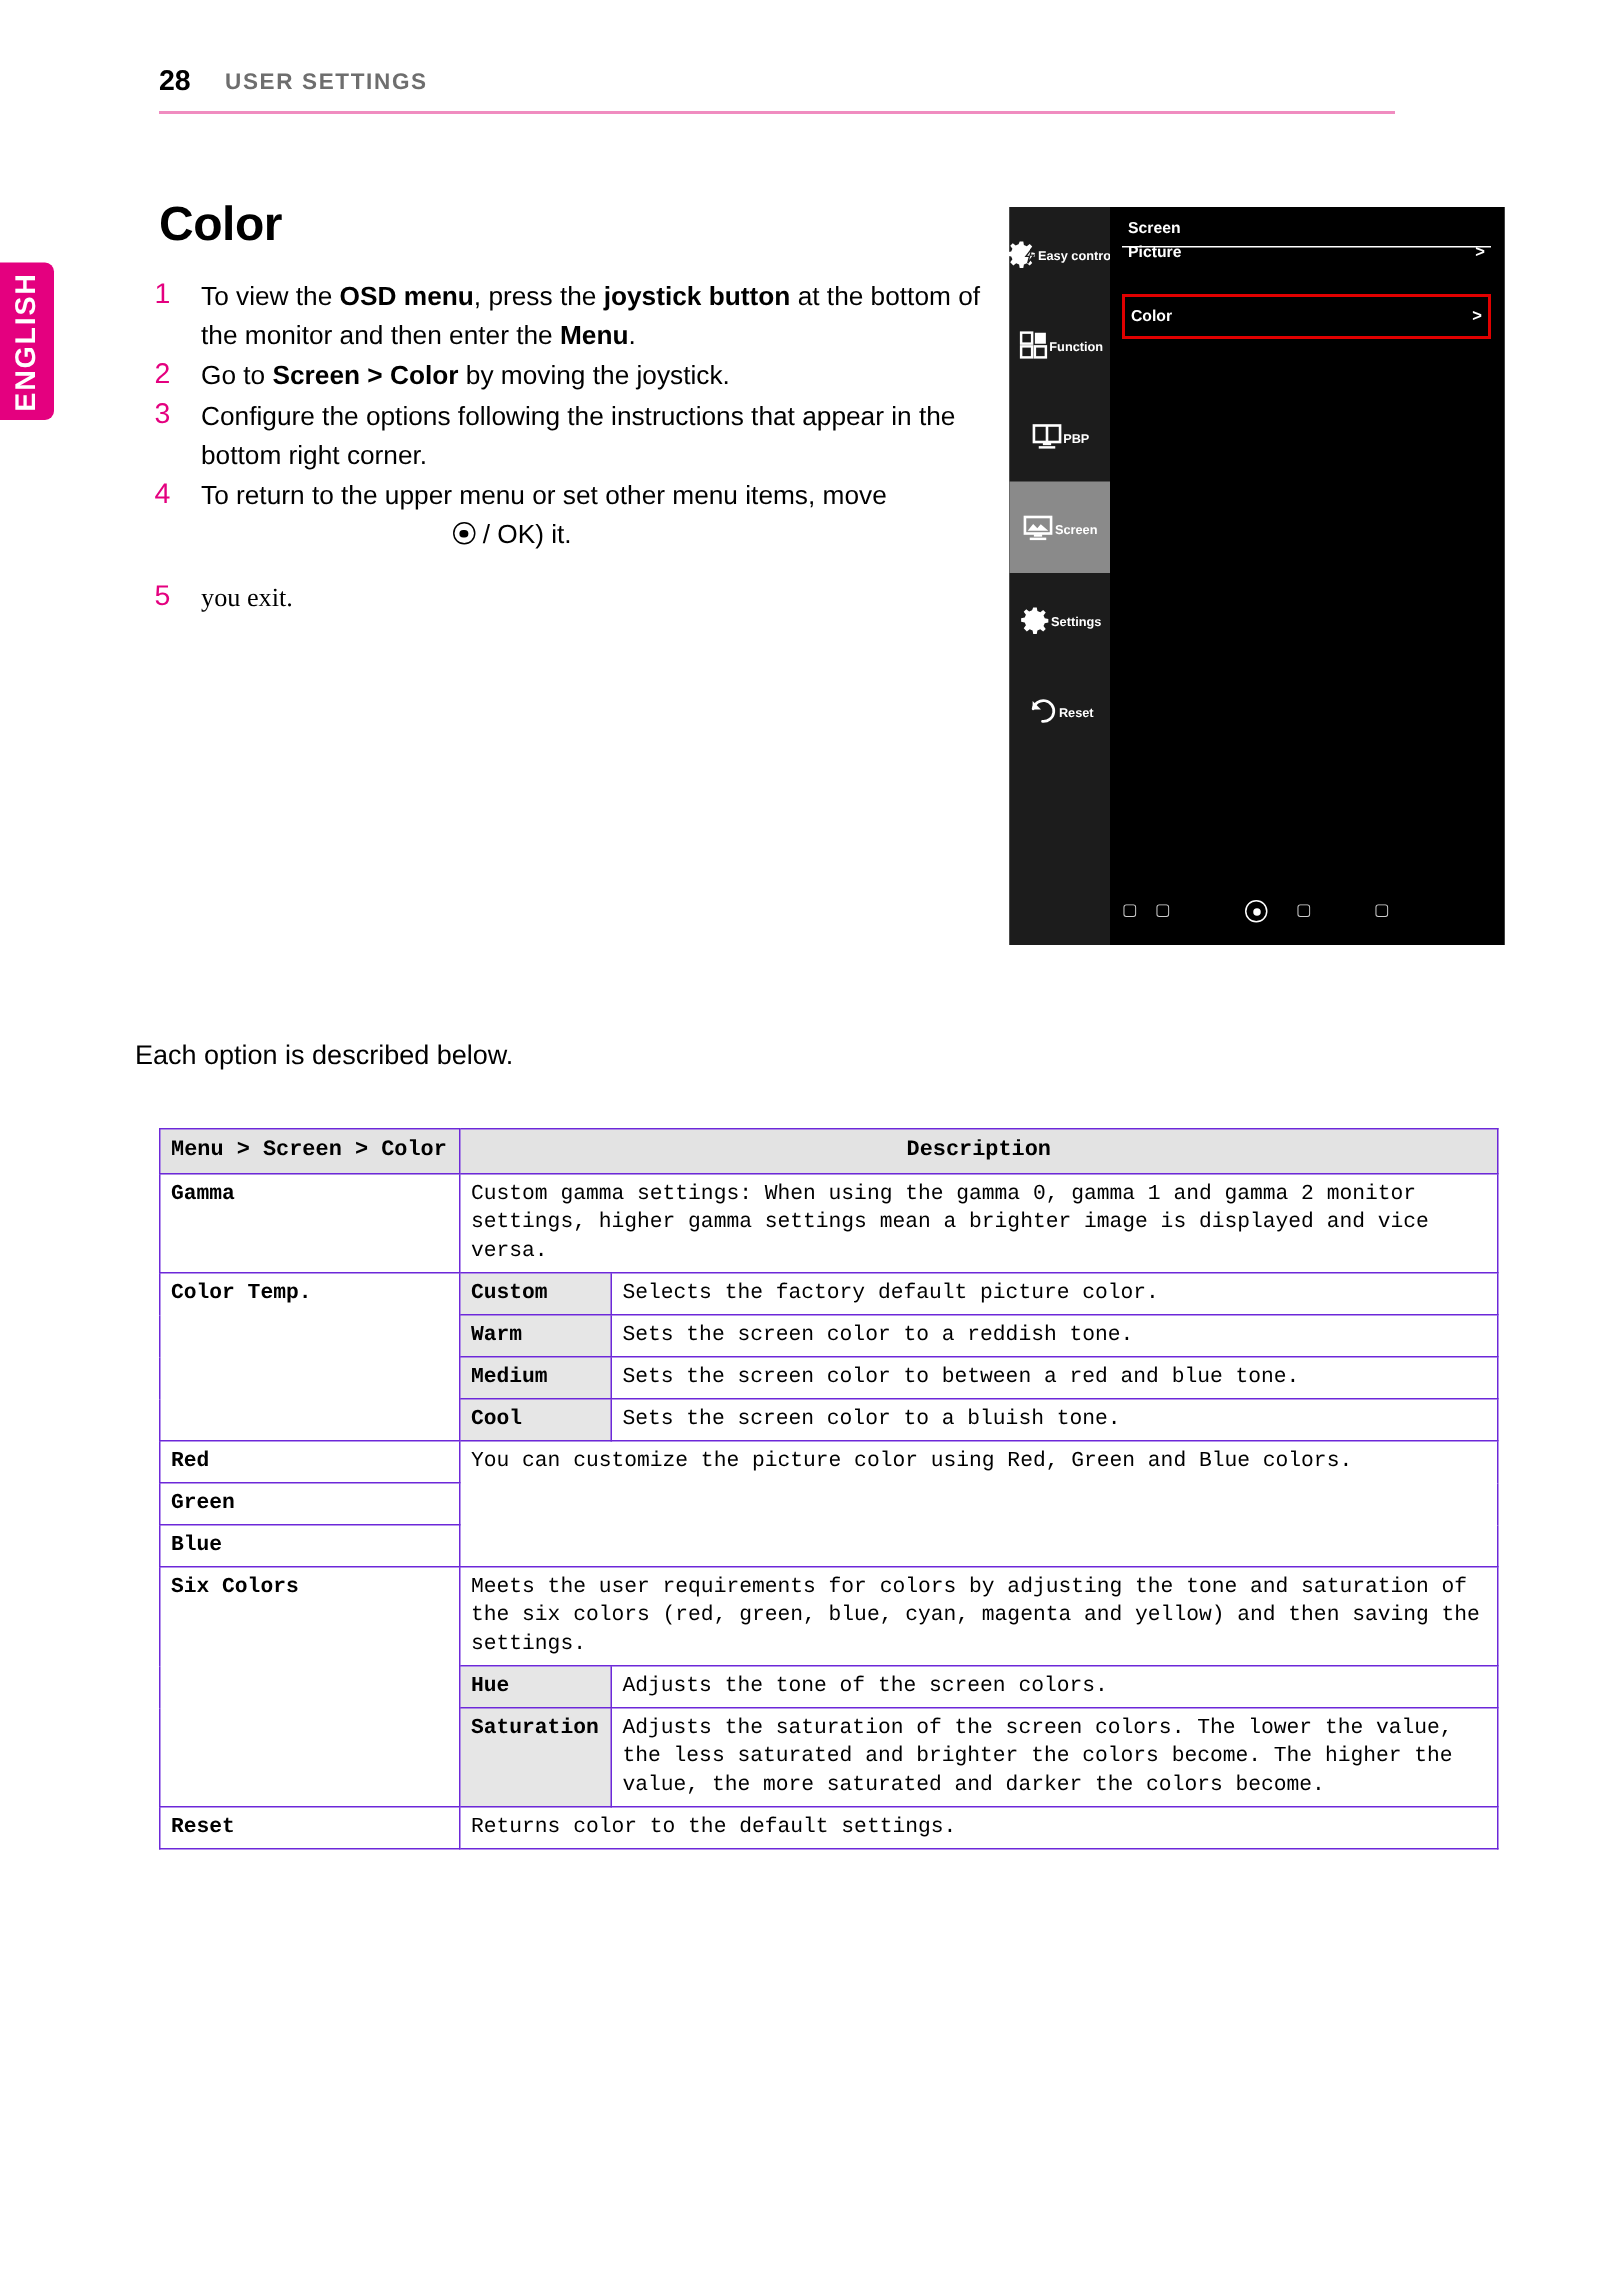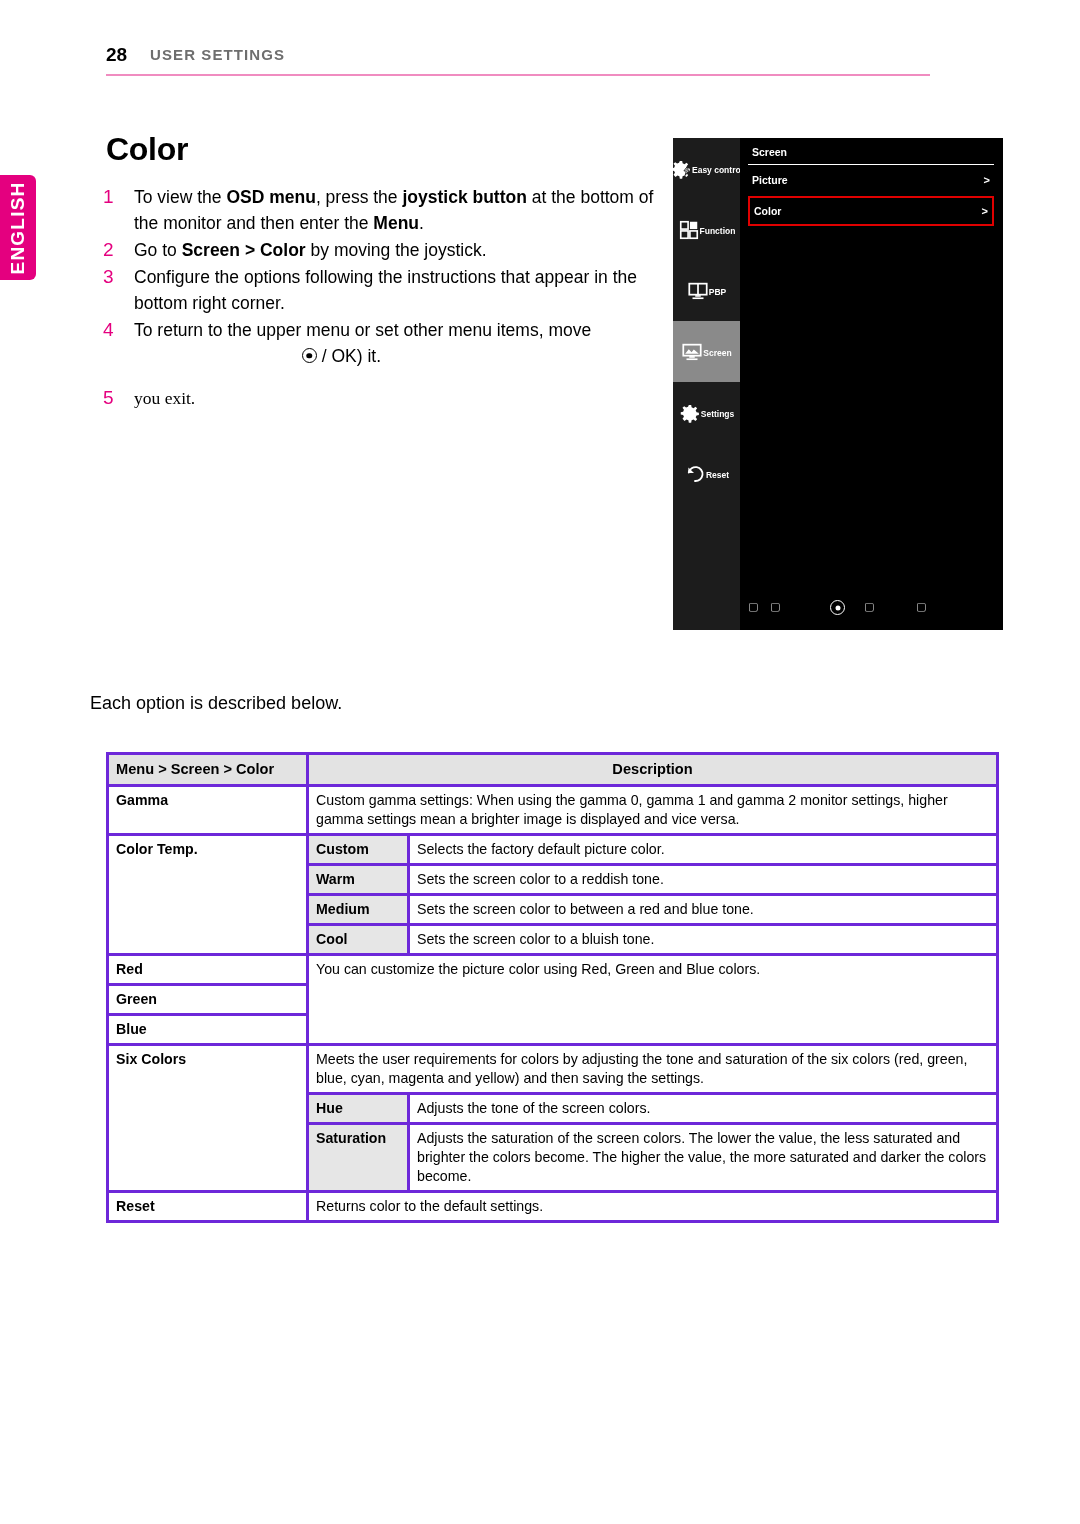--- a/index.html
+++ b/index.html
@@ -209,21 +209,21 @@
     height: 28px;
     display: flex;
     align-items: center;
     justify-content: space-between;
     padding: 0 4px;
     box-sizing: border-box;
     color: #ffffff;
     font-size: 10.5px;
     font-weight: bold;
   }
-  .osd-row.row-picture { top: 28px; }
+  .osd-row.row-picture { top: 16px; }
   .osd-row.row-color {
     top: 58px;
     height: 30px;
     border: 2.5px solid #e00000;
   }
   .osd-chevron { font-size: 11px; font-weight: bold; }
 
   .osd-footer {
     position: absolute;
     left: 67px;
@@ -265,26 +265,27 @@
   .desc-table {
     position: absolute;
     left: 106px;
     top: 752px;
     width: 893px;
     border-collapse: collapse;
     table-layout: fixed;
     font-size: 14.2px;
   }
   .desc-table td, .desc-table th {
-    border: 3px solid #6d28d9;
+    border: 1px solid #6d28d9;
     padding: 4px 7px;
     vertical-align: top;
     text-align: left;
     font-weight: normal;
     line-height: 19px;
+    font-family: Liberation Mono, monospace;
   }
   .desc-table .col-menu   { width: 200px; }
   .desc-table .col-sub    { width: 101px; }
   .hdr td {
     background: #e3e3e3;
     font-weight: bold;
     font-size: 14.6px;
     padding-top: 5px;
     padding-bottom: 5px;
   }

